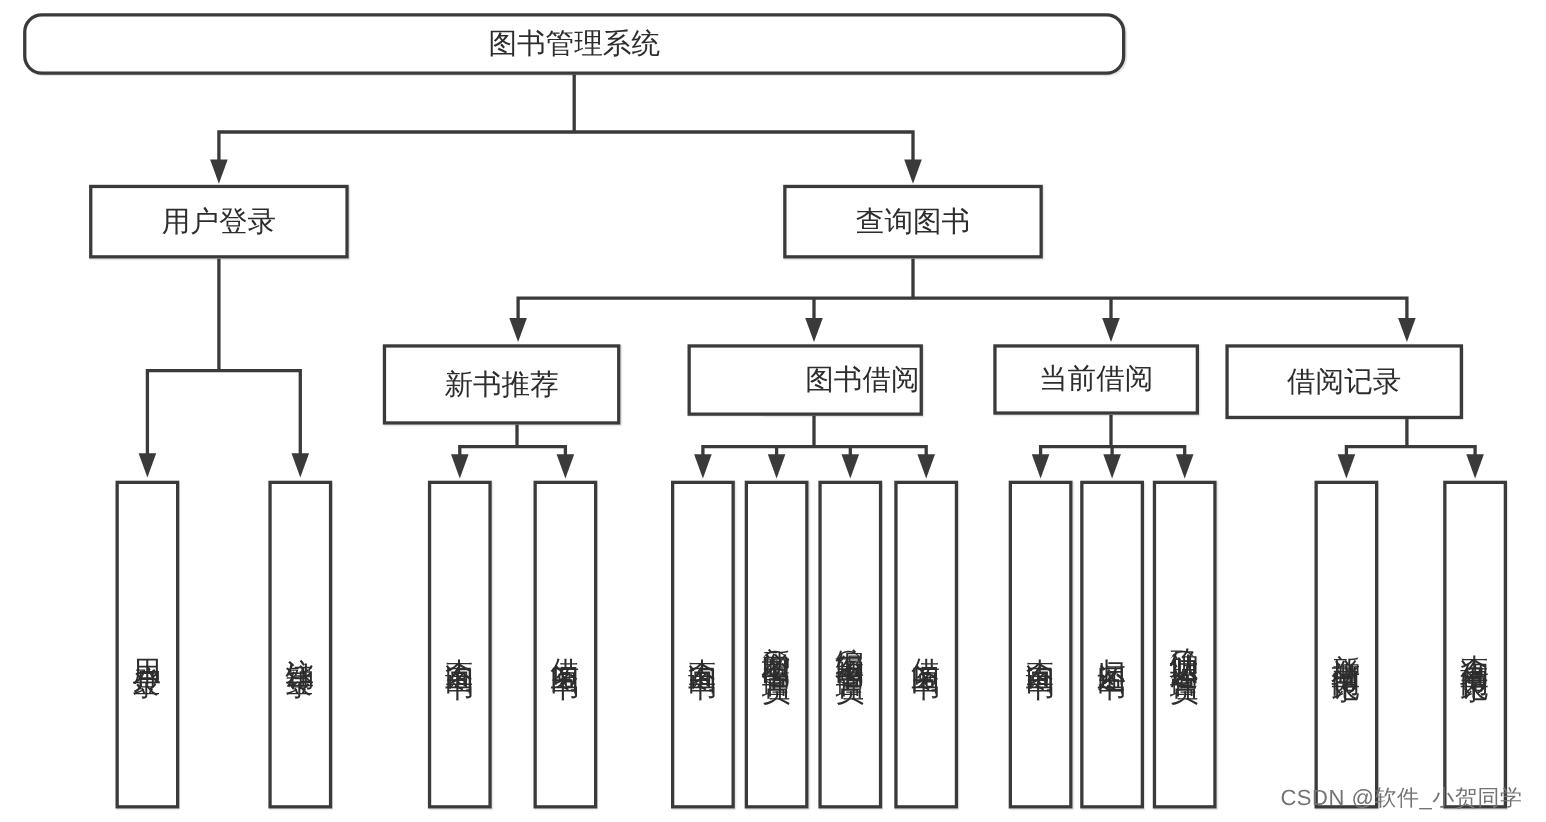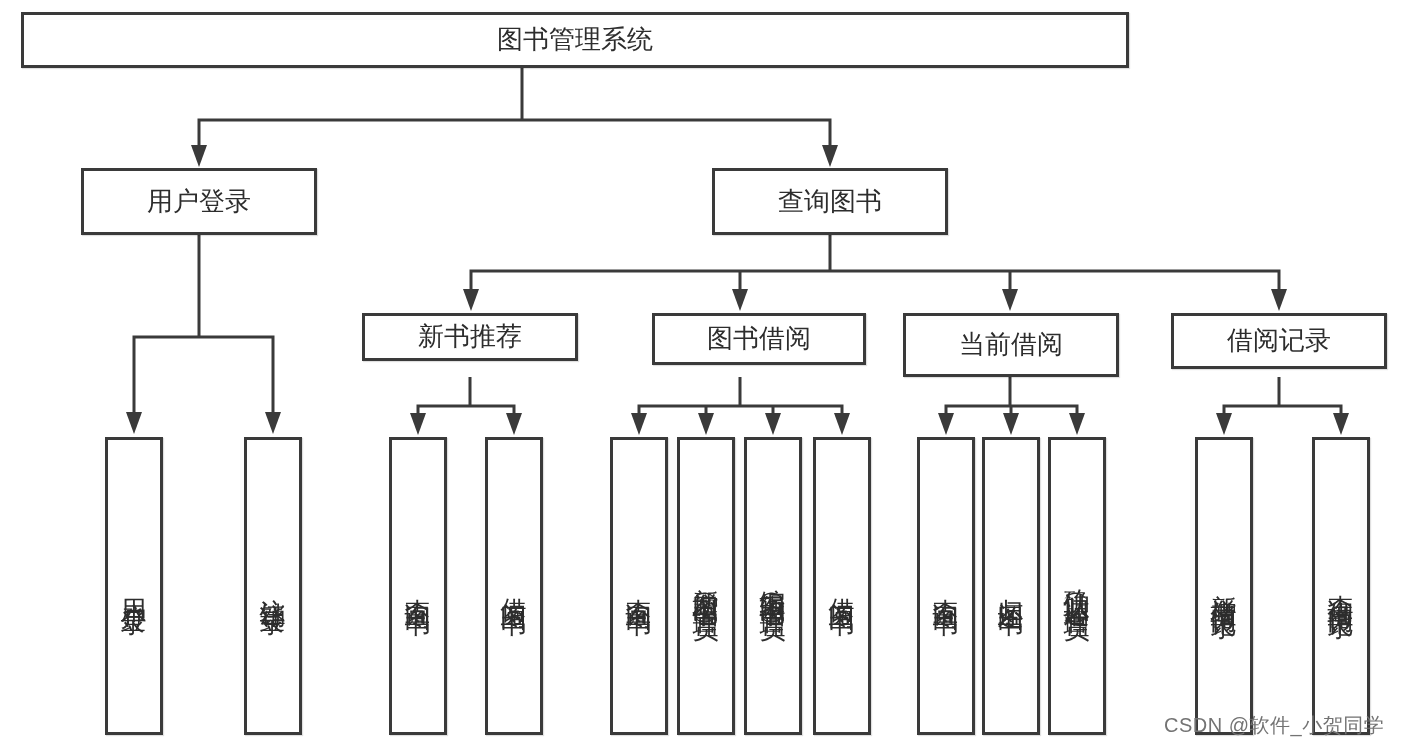--- a/index.html
+++ b/index.html
@@ -113,41 +113,41 @@
 
     <g stroke="#3a3a3a" stroke-width="3" fill="none">
       <path d="M1279,377 V406 M1222.5,406 H1342.5 M1224,406 V415 M1341,406 V415"></path>
     </g>
     <g fill="#3a3a3a" stroke="none">
       <polygon points="1216,413 1232,413 1224,435"></polygon>
       <polygon points="1333,413 1349,413 1341,435"></polygon>
     </g>
   </svg>
 
-  <div class="box" style="left:21px; top:12px; width:1108px; height:56px;">
+  <div class="box" style="left:21px; top:12px; width:1002px; height:56px;border-radius:17px;">
     <span>图书管理系统</span>
   </div>
 
   <div class="box" style="left:81px; top:168px; width:236px; height:67px;">
     <span>用户登录</span>
   </div>
   <div class="box" style="left:712px; top:168px; width:236px; height:67px;">
     <span>查询图书</span>
   </div>
 
-  <div class="box" style="left:362px; top:313px; width:216px; height:48px;">
+  <div class="box" style="left:348px; top:313px; width:216px; height:73px;">
     <span>新书推荐</span>
   </div>
-  <div class="box" style="left:652px; top:313px; width:214px; height:52px;">
+  <div class="box" style="left:625px; top:313px; width:214px; height:65px;justify-content:flex-end;">
     <span>图书借阅</span>
   </div>
-  <div class="box" style="left:903px; top:313px; width:216px; height:64px;font-family:Liberation Serif, serif;">
+  <div class="box" style="left:903px; top:313px; width:187px; height:64px;font-family:Liberation Serif, serif;">
     <span>当前借阅</span>
   </div>
-  <div class="box" style="left:1171px; top:313px; width:216px; height:56px;">
+  <div class="box" style="left:1114px; top:313px; width:216px; height:68px;">
     <span>借阅记录</span>
   </div>
 
   <div class="box leaf" style="left:105px;">
     <span class="vtext">用户登录</span>
   </div>
   <div class="box leaf" style="left:244px;">
     <span class="vtext">注销登录</span>
   </div>
 

